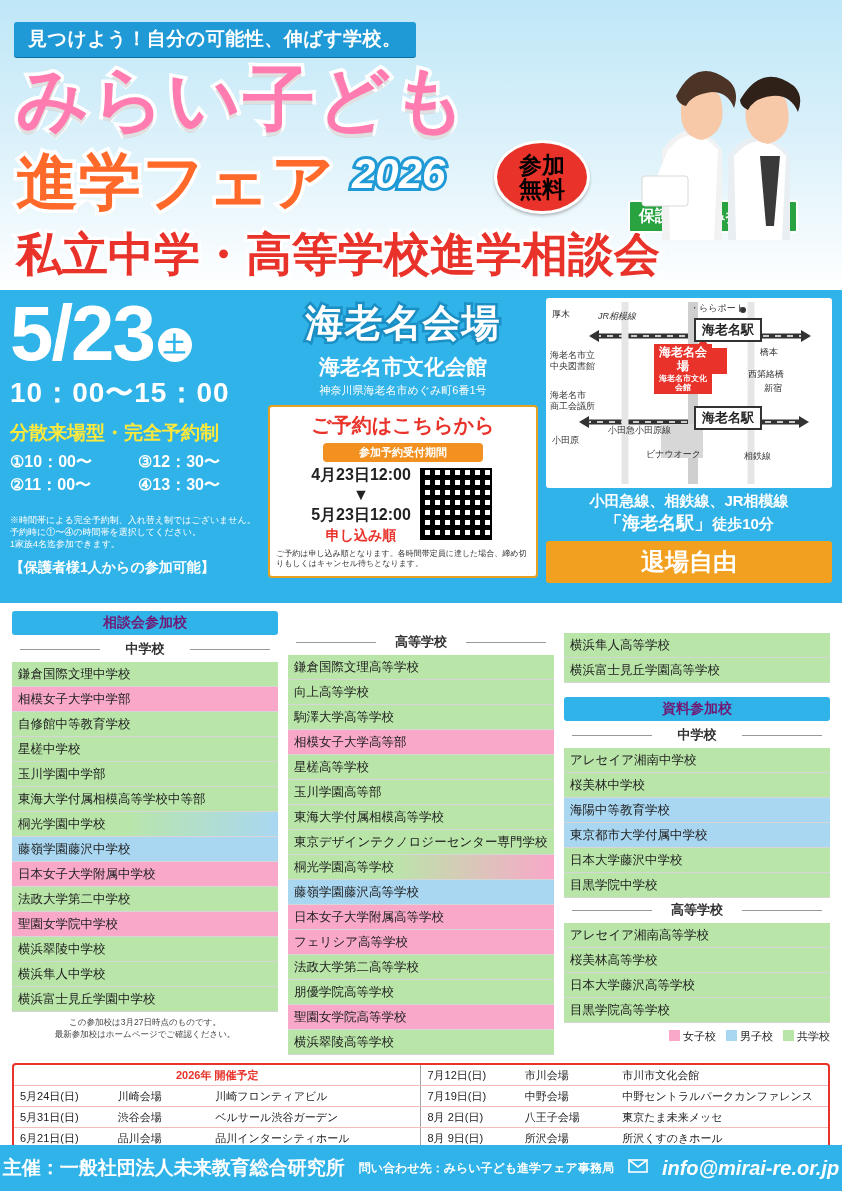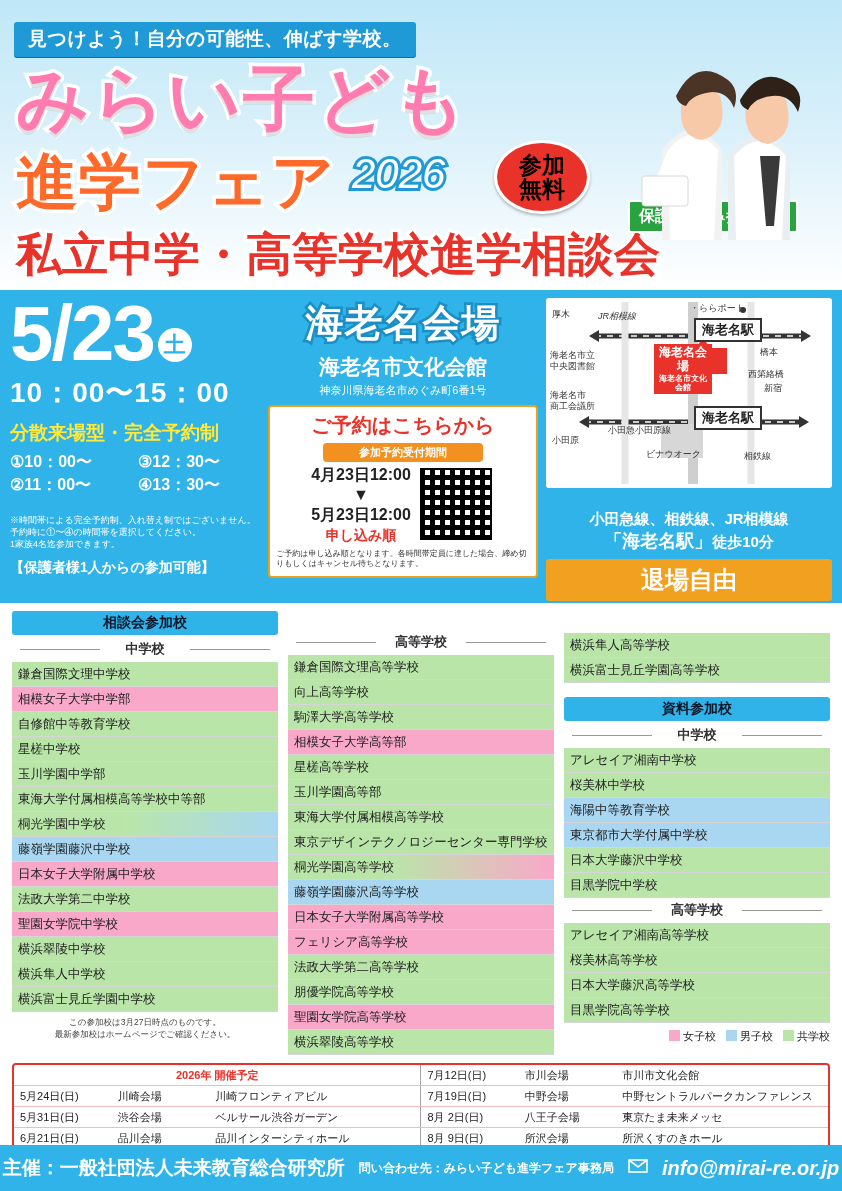--- a/index.html
+++ b/index.html
@@ -38,21 +38,21 @@
   .hero-title2 {
     position:absolute; top:140px; left:16px;
     font-size:62px; font-weight:bold; letter-spacing:1px;
     color:#ff6a2a;
     -webkit-text-stroke: 7px #ffffff;
     paint-order: stroke fill;
     white-space:nowrap;
   }
   .hero-year {
     position:absolute; top:150px; left:352px;
-    font-size:42px; font-weight:normal; color:#ffffff;
+    font-size:42px; font-weight:bold; color:#ffffff;
     -webkit-text-stroke:6px #1f9ad6; paint-order: stroke fill;
     font-style:italic;
   }
   .hero-title3 {
     position:absolute; top:224px; left:16px;
     font-size:46px; font-weight:bold; letter-spacing:0px;
     color:#e8322a;
     -webkit-text-stroke:6px #ffffff; paint-order: stroke fill;
     white-space:nowrap;
   }
@@ -116,32 +116,32 @@
      repeating-linear-gradient(0deg,#000 0 5px,transparent 5px 10px);
      background-blend-mode:multiply; border:3px solid #fff; }
   .resv-note { font-size:8px; line-height:1.3; color:#333; margin-top:4px; text-align:left; }
 
   .band-right { flex:1; }
   .map-box { background:#fff; border-radius:3px; padding:4px; height:190px; position:relative; overflow:hidden; }
   .map-label { position:absolute; font-size:9px; color:#333; }
   .sta-box { position:absolute; background:#fff; border:2px solid #333; font-size:13px; font-weight:bold; padding:1px 6px; }
   .venue-pin { position:absolute; background:#e8322a; color:#fff; font-size:12px; font-weight:bold; text-align:center; padding:1px 4px; line-height:1.2;}
   .venue-pin .sm { font-size:8px; display:block; }
-  .map-caption { color:#fff; text-align:center; font-size:15px; font-weight:bold; margin-top:22px; }
+  .map-caption { color:#fff; text-align:center; font-size:15px; font-weight:bold; margin-top:4px; }
   .map-caption .st { font-size:18px; }
   .exit-free {
     margin-top:6px; background:#f2a01f; color:#fff; font-size:24px; font-weight:bold;
     text-align:center; padding:5px 0; border-radius:3px;
   }
 
   
   .lists { display:flex; gap:10px; padding:8px 12px 0 12px; }
   .col { width:268px; }
   .sec-head {
-    background:#2fb3e8; color:#0f172a; font-size:14px; font-weight:bold;
+    background:#2fb3e8; color:#701a75; font-size:14px; font-weight:bold;
     text-align:center; padding:3px 0; border-radius:3px; margin-bottom:5px;
   }
   .sub-head { text-align:center; font-size:13px; font-weight:bold; color:#333; position:relative; margin:3px 0 4px; }
   .sub-head:before, .sub-head:after {
     content:""; position:absolute; top:50%; width:80px; height:1px; background:#999;
   }
   .sub-head:before { left:8px; } .sub-head:after { right:8px; }
   .school { font-size:12.5px; padding:3.5px 6px; border-bottom:1px solid #d6d6d6; background:#fff; }
   .g-girls { background:#f9a8c9; }
   .g-boys  { background:#a9d7f2; }

